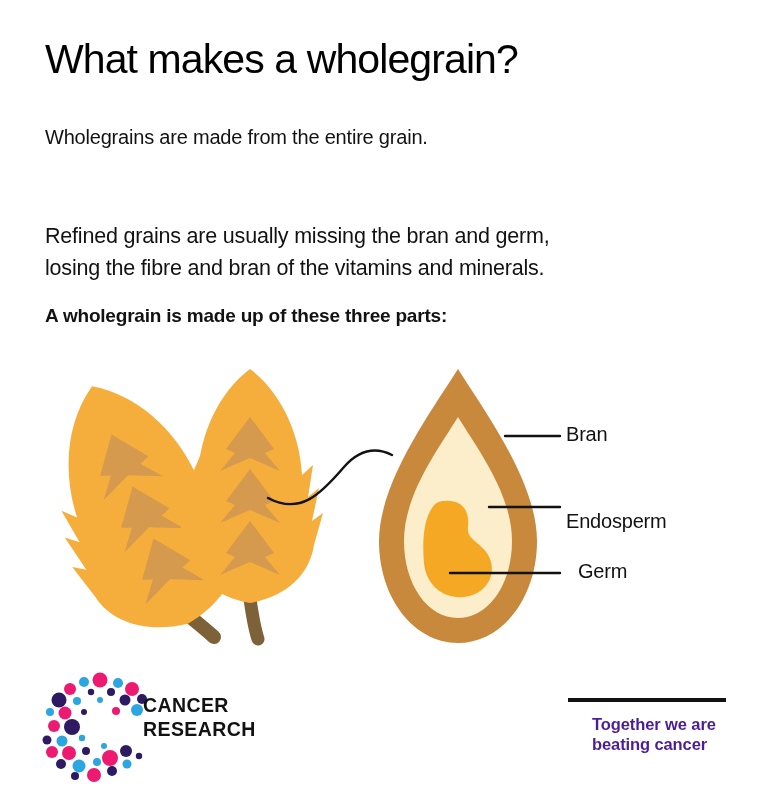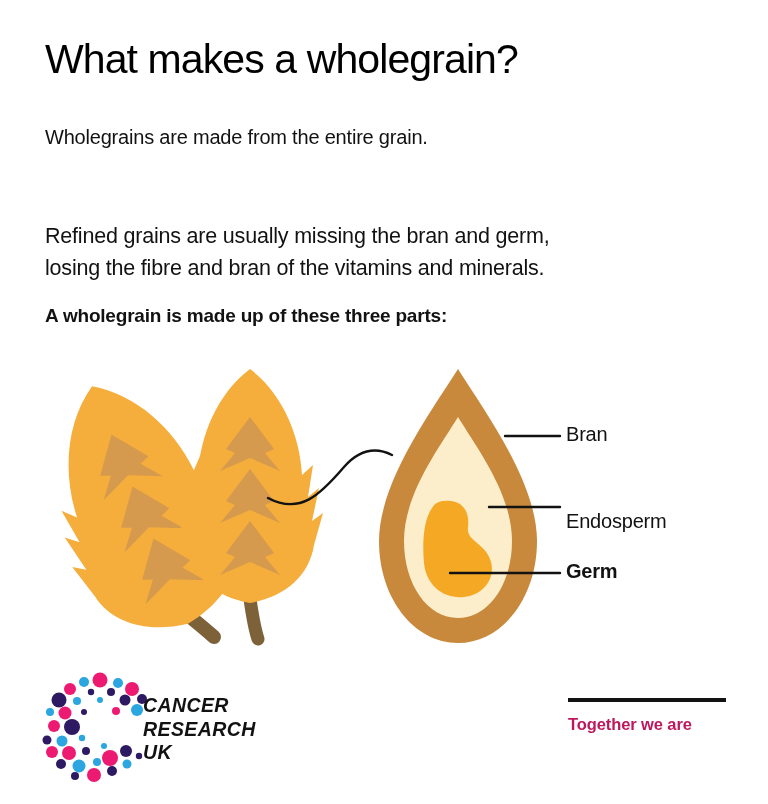--- a/index.html
+++ b/index.html
@@ -38,38 +38,39 @@
   .diagram{position:absolute;left:0;top:355px;width:768px;height:300px;}
   .diagram svg{display:block;}
 
   .lbl{
     position:absolute;
     font-size:20px;font-weight:400;letter-spacing:-0.2px;
     color:#121212;white-space:nowrap;
   }
   .lbl-bran{left:566px;top:423px;}
   .lbl-endosperm{left:566px;top:494px;margin-top:16px;}
-  .lbl-germ{left:566px;top:560px;font-weight:bold;}
+  .lbl-germ{left:578px;top:560px;}
 
   
   .logo{position:absolute;left:42px;top:672px;width:250px;height:110px;}
   .logo svg{display:block;}
   .wordmark{
     position:absolute;left:143px;top:694px;
     font-size:19.5px;font-weight:700;line-height:23.5px;
-    letter-spacing:0.4px;color:#121212;font-style:italic;
+    letter-spacing:0.4px;color:#121212;
   }
   .wordmark div{white-space:nowrap;}
 
   .tagline-wrap{position:absolute;left:568px;top:698px;width:160px;}
   .rule{width:158px;height:4px;background:#121212;}
   .tagline{
     margin-top:12px;
     font-size:16.5px;font-weight:700;line-height:20px;letter-spacing:-0.1px;
-    color:#be185d;
+    color:#4c1d95;
+    margin-left:24px;
   }
   .tagline div{white-space:nowrap;}
 </style>
 </head>
 <body>
 
 <div class="canvas">
 
   <div class="headline">What makes a wholegrain?</div>
 
@@ -204,23 +205,23 @@
         <circle cx="84" cy="79" r="6" fill="#2E1A62"></circle>
         <circle cx="97" cy="84" r="3.2" fill="#2E1A62"></circle>
         <circle cx="62" cy="74" r="3" fill="#2BA6E0"></circle>
       </g>
     </svg>
   </div>
 
   <div class="wordmark">
     <div>CANCER</div>
     <div>RESEARCH</div>
-    <div>UK</div>
   </div>
 
   <div class="tagline-wrap">
     <div class="rule"></div>
     <div class="tagline">
       <div>Together we are</div>
+      <div>beating cancer</div>
     </div>
   </div>
 
 </div>
 
 </body></html>

